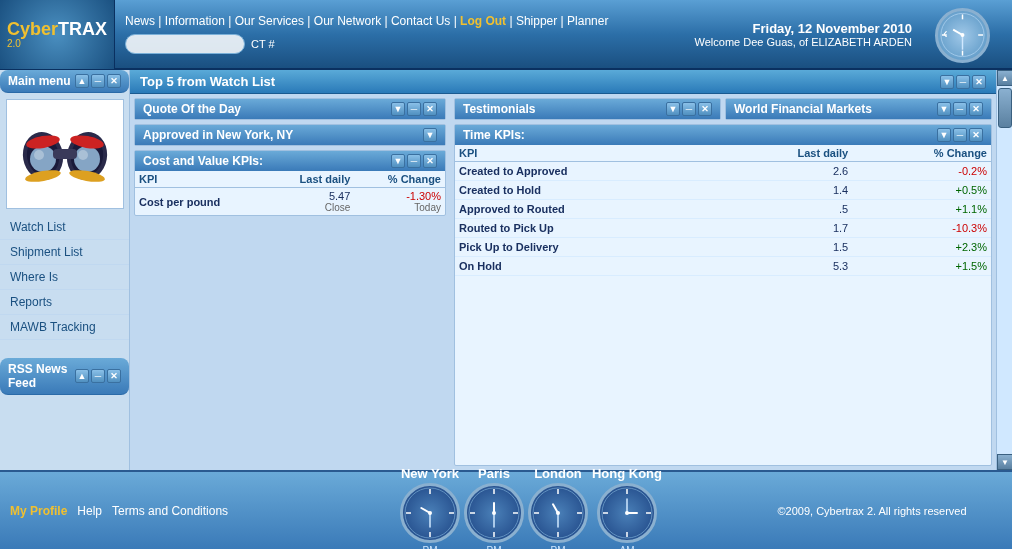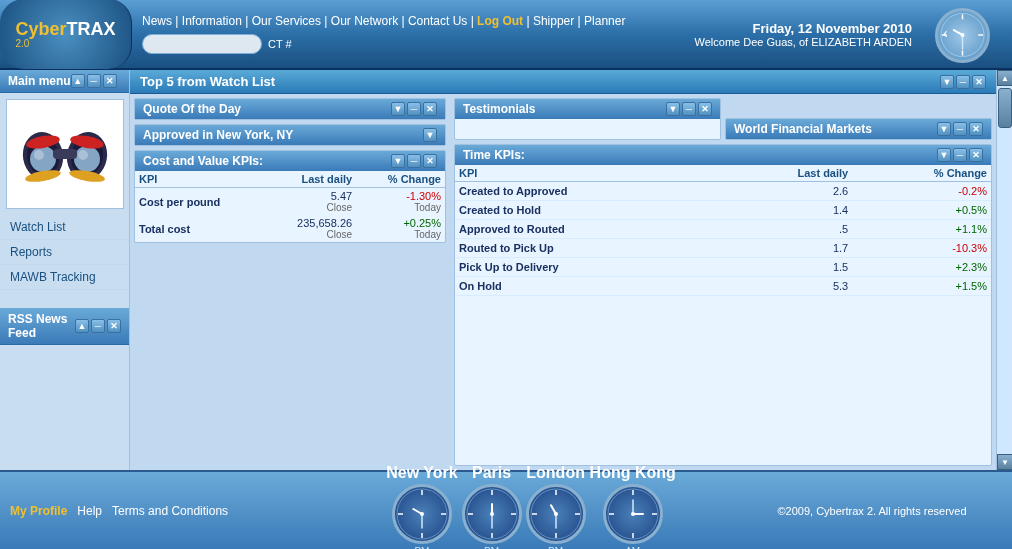--- a/index.html
+++ b/index.html
@@ -8,28 +8,27 @@
     
     #header {
       background: linear-gradient(180deg, #5a9fd4 0%, #2c6fa8 50%, #1a4f80 100%);
       height: 70px;
       display: flex;
       align-items: center;
       position: relative;
       border-bottom: 2px solid #0a3060;
     }
     #logo-area {
-      width: 132px;
+      width: 115px;
       height: 70px;
       display: flex;
       align-items: center;
       justify-content: center;
       background: radial-gradient(circle, #4a8fc0 0%, #1a5080 100%);
       border-right: 1px solid #0a3060;
-      border-radius: 24px;
     }
     .logo-text {
       color: white;
       font-size: 18px;
       font-weight: bold;
       line-height: 1;
     }
     .logo-text span { color: #f0c030; }
     .logo-version { color: #f0c030; font-size: 10px; }
     #nav-area {
@@ -100,21 +99,23 @@
       flex-direction: column;
     }
     .panel-header {
       background: linear-gradient(180deg, #6aaad8 0%, #3a7ab8 100%);
       color: white;
       font-size: 12px;
       font-weight: bold;
       padding: 4px 8px;
       display: flex;
       align-items: center;
+      justify-content: space-between;
       border-bottom: 1px solid #2a6aa8;
+      border-radius: 8px;
     }
     .panel-controls {
       display: flex;
       gap: 2px;
     }
     .panel-btn {
       width: 14px;
       height: 14px;
       background: linear-gradient(180deg, #8ac0e8 0%, #5090c0 100%);
       border: 1px solid #3a70a0;
@@ -228,21 +229,20 @@
     }
     .right-panels-row {
       display: flex;
       gap: 4px;
     }
     .testimonials-panel {
       flex: 1;
     }
     .world-fin-panel {
       flex: 1;
-      margin-top: 20px;
     }
     .time-kpi-panel {
       flex: 1;
     }
 
     
     .time-kpi-table {
       width: 100%;
       border-collapse: collapse;
       font-size: 11px;
@@ -297,21 +297,21 @@
       gap: 4px;
     }
     .clock-city {
       display: flex;
       flex-direction: column;
       align-items: center;
       gap: 2px;
     }
     .city-label {
       color: white;
-      font-size: 16px;
+      font-size: 13px;
       font-weight: bold;
     }
     .clock-widget {
       width: 60px;
       height: 60px;
       border-radius: 50%;
       border: 3px solid #8ab0d0;
       background: radial-gradient(circle, #4a80b8 0%, #1a4080 100%);
       position: relative;
       display: flex;
@@ -467,20 +467,22 @@
           <ellipse cx="72" cy="38" rx="17" ry="6" fill="#cc2222" transform="rotate(10,72,38)"></ellipse>
 
           <rect x="38" y="45" width="24" height="10" rx="4" fill="#3a3a5a"></rect>
 
           <ellipse cx="28" cy="72" rx="18" ry="5" fill="#dda020" transform="rotate(-10,28,72)"></ellipse>
 
           <ellipse cx="72" cy="72" rx="18" ry="5" fill="#dda020" transform="rotate(10,72,72)"></ellipse>
         </svg>
       </div>
       <div class="sidebar-menu-item">Watch List</div>
+      <div class="sidebar-menu-item">Shipment List</div>
+      <div class="sidebar-menu-item">Where Is</div>
       <div class="sidebar-menu-item">Reports</div>
       <div class="sidebar-menu-item">MAWB Tracking</div>
       <div style="margin-top:18px">
         <div class="panel-header">
           <span>RSS News Feed</span>
           <div class="panel-controls">
             <div class="panel-btn">▲</div>
             <div class="panel-btn">─</div>
             <div class="panel-btn">✕</div>
           </div>
@@ -543,31 +545,20 @@
                 </thead>
                 <tbody>
                   <tr>
                     <td class="kpi-row-label">Cost per pound</td>
                     <td class="val">
                       <div>5.47</div>
                       <div class="sub-label">Close</div>
                     </td>
                     <td class="change-neg">
                       <div>-1.30%</div>
-                      <div class="sub-label">Today</div>
-                    </td>
-                  </tr>
-                  <tr>
-                    <td class="kpi-row-label">Total cost</td>
-                    <td class="val">
-                      <div>235,658.26</div>
-                      <div class="sub-label">Close</div>
-                    </td>
-                    <td class="change-pos">
-                      <div>+0.25%</div>
                       <div class="sub-label">Today</div>
                     </td>
                   </tr>
                 </tbody>
               </table>
             </div>
           </div>
         </div>
 
         <div class="right-col">

